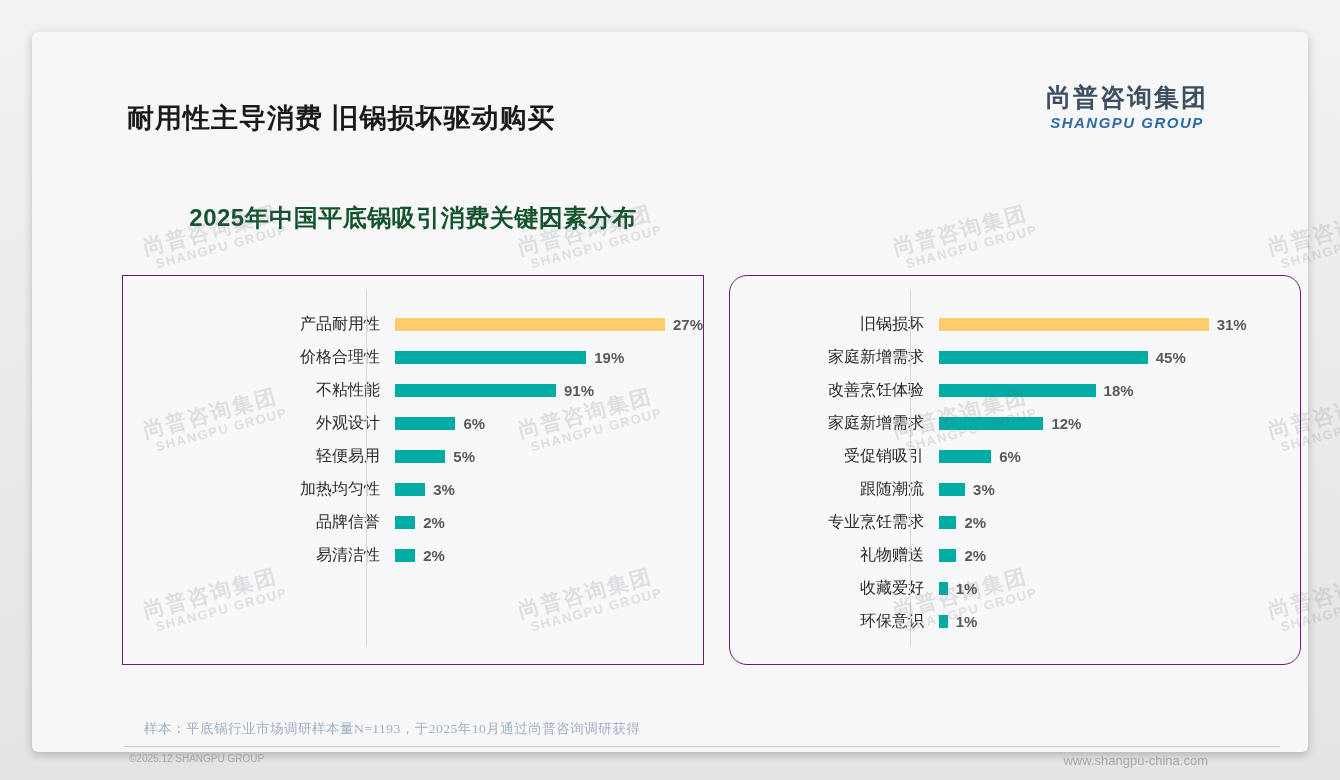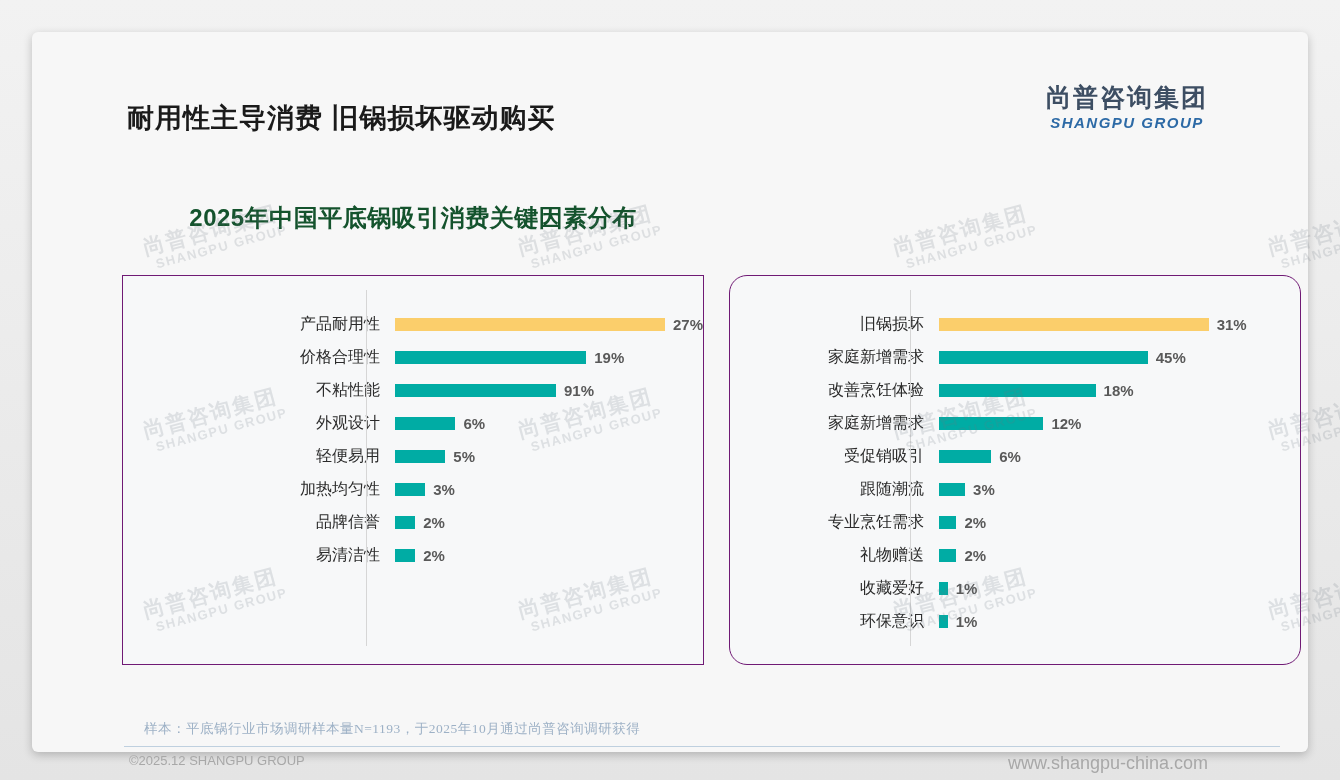--- a/index.html
+++ b/index.html
@@ -54,22 +54,22 @@
   .plot{flex:1;display:flex;align-items:center;height:100%;font-weight:bold;}
   .bar{height:13px;}
   .val{margin-left:8px;font-size:15px;color:#595959;white-space:nowrap;}
   
   .footnote{
     position:absolute;left:112px;top:688px;font-size:13.5px;color:#9db1c6;letter-spacing:0.5px;font-family:Liberation Serif, serif;
   }
   .divider{
     position:absolute;left:92px;top:714px;width:1156px;height:1px;background:#bfd0df;
   }
-  .footer-left{position:absolute;left:97px;top:721px;font-size:13px;color:#a8a8a8;}
-  .footer-right{position:absolute;right:100px;top:721px;font-size:18px;color:#a8a8a8;}
+  .footer-left{position:absolute;left:97px;top:721px;font-size:10px;color:#a8a8a8;}
+  .footer-right{position:absolute;right:100px;top:721px;font-size:13px;color:#a8a8a8;}
   
   .wm-layer{position:absolute;inset:0;pointer-events:none;z-index:5;}
   .wm{
     position:absolute;transform:translate(-50%,-50%) rotate(-15deg);
     text-align:left;color:rgba(105,115,125,0.18);line-height:1.15;white-space:nowrap;
   }
   .wm-cn{font-size:21px;font-weight:700;letter-spacing:2px;}
   .wm-en{font-size:13px;font-weight:700;letter-spacing:1.5px;padding-left:8px;}
 </style>
 </head>

